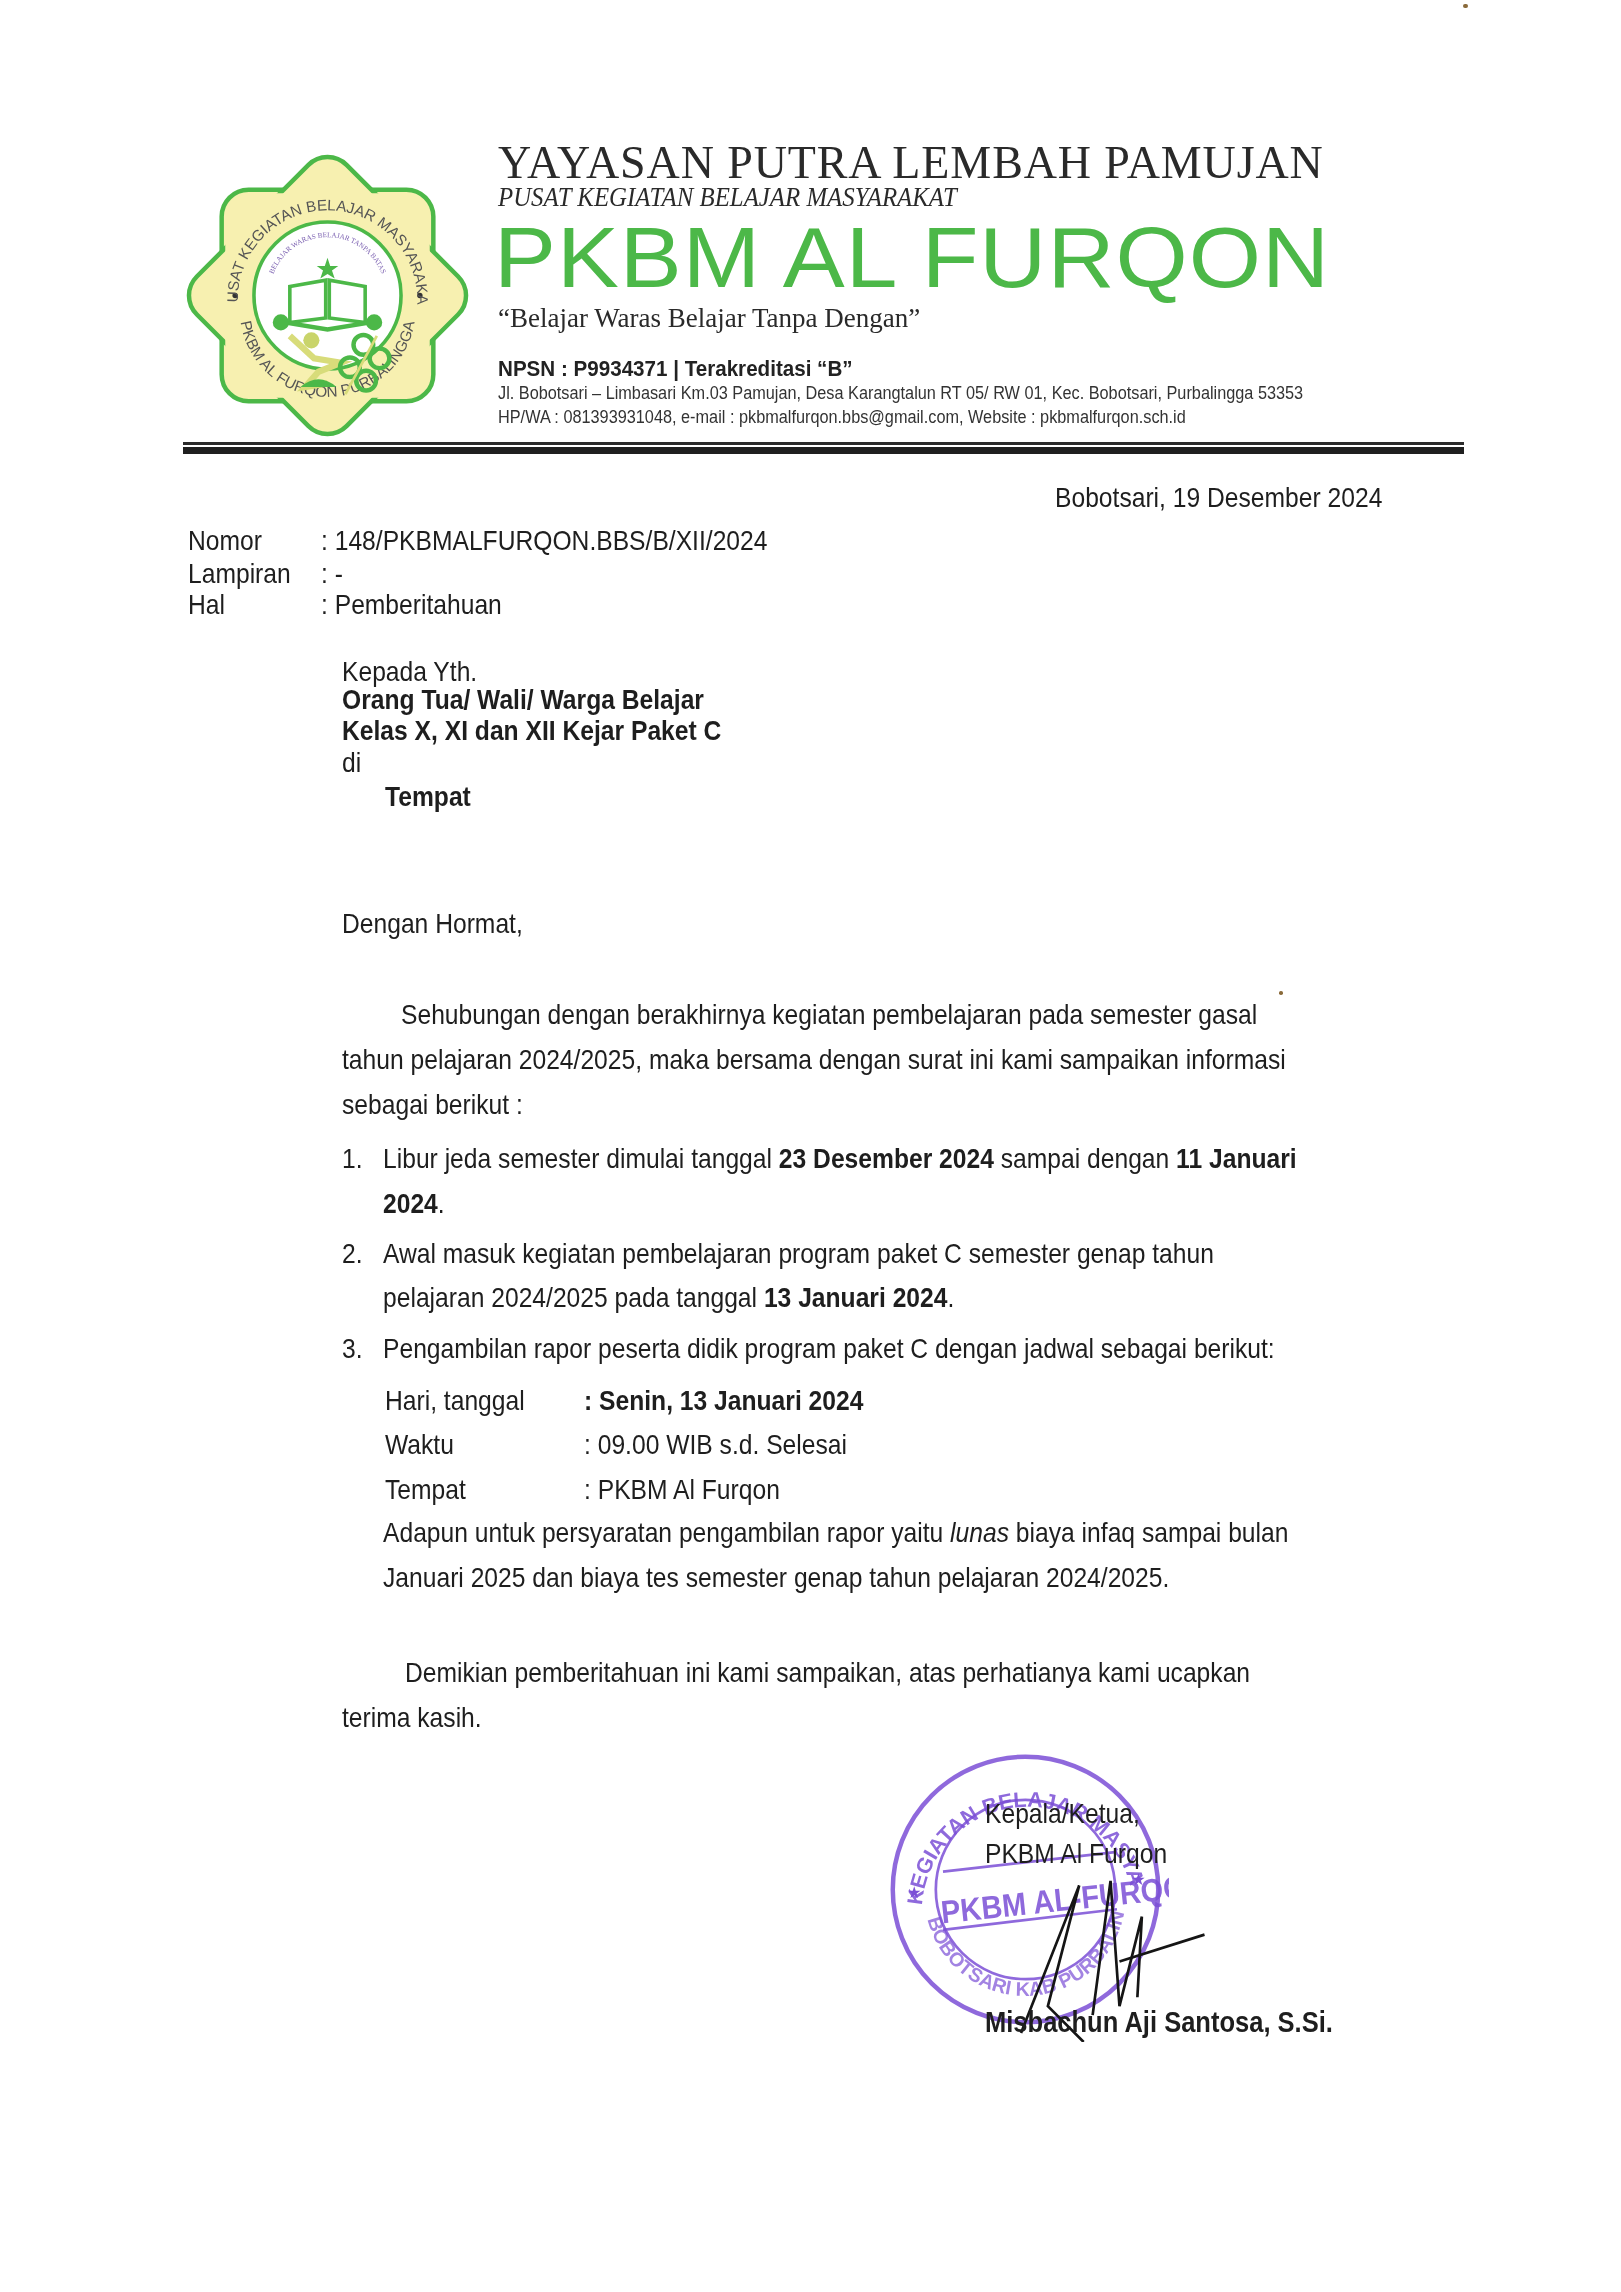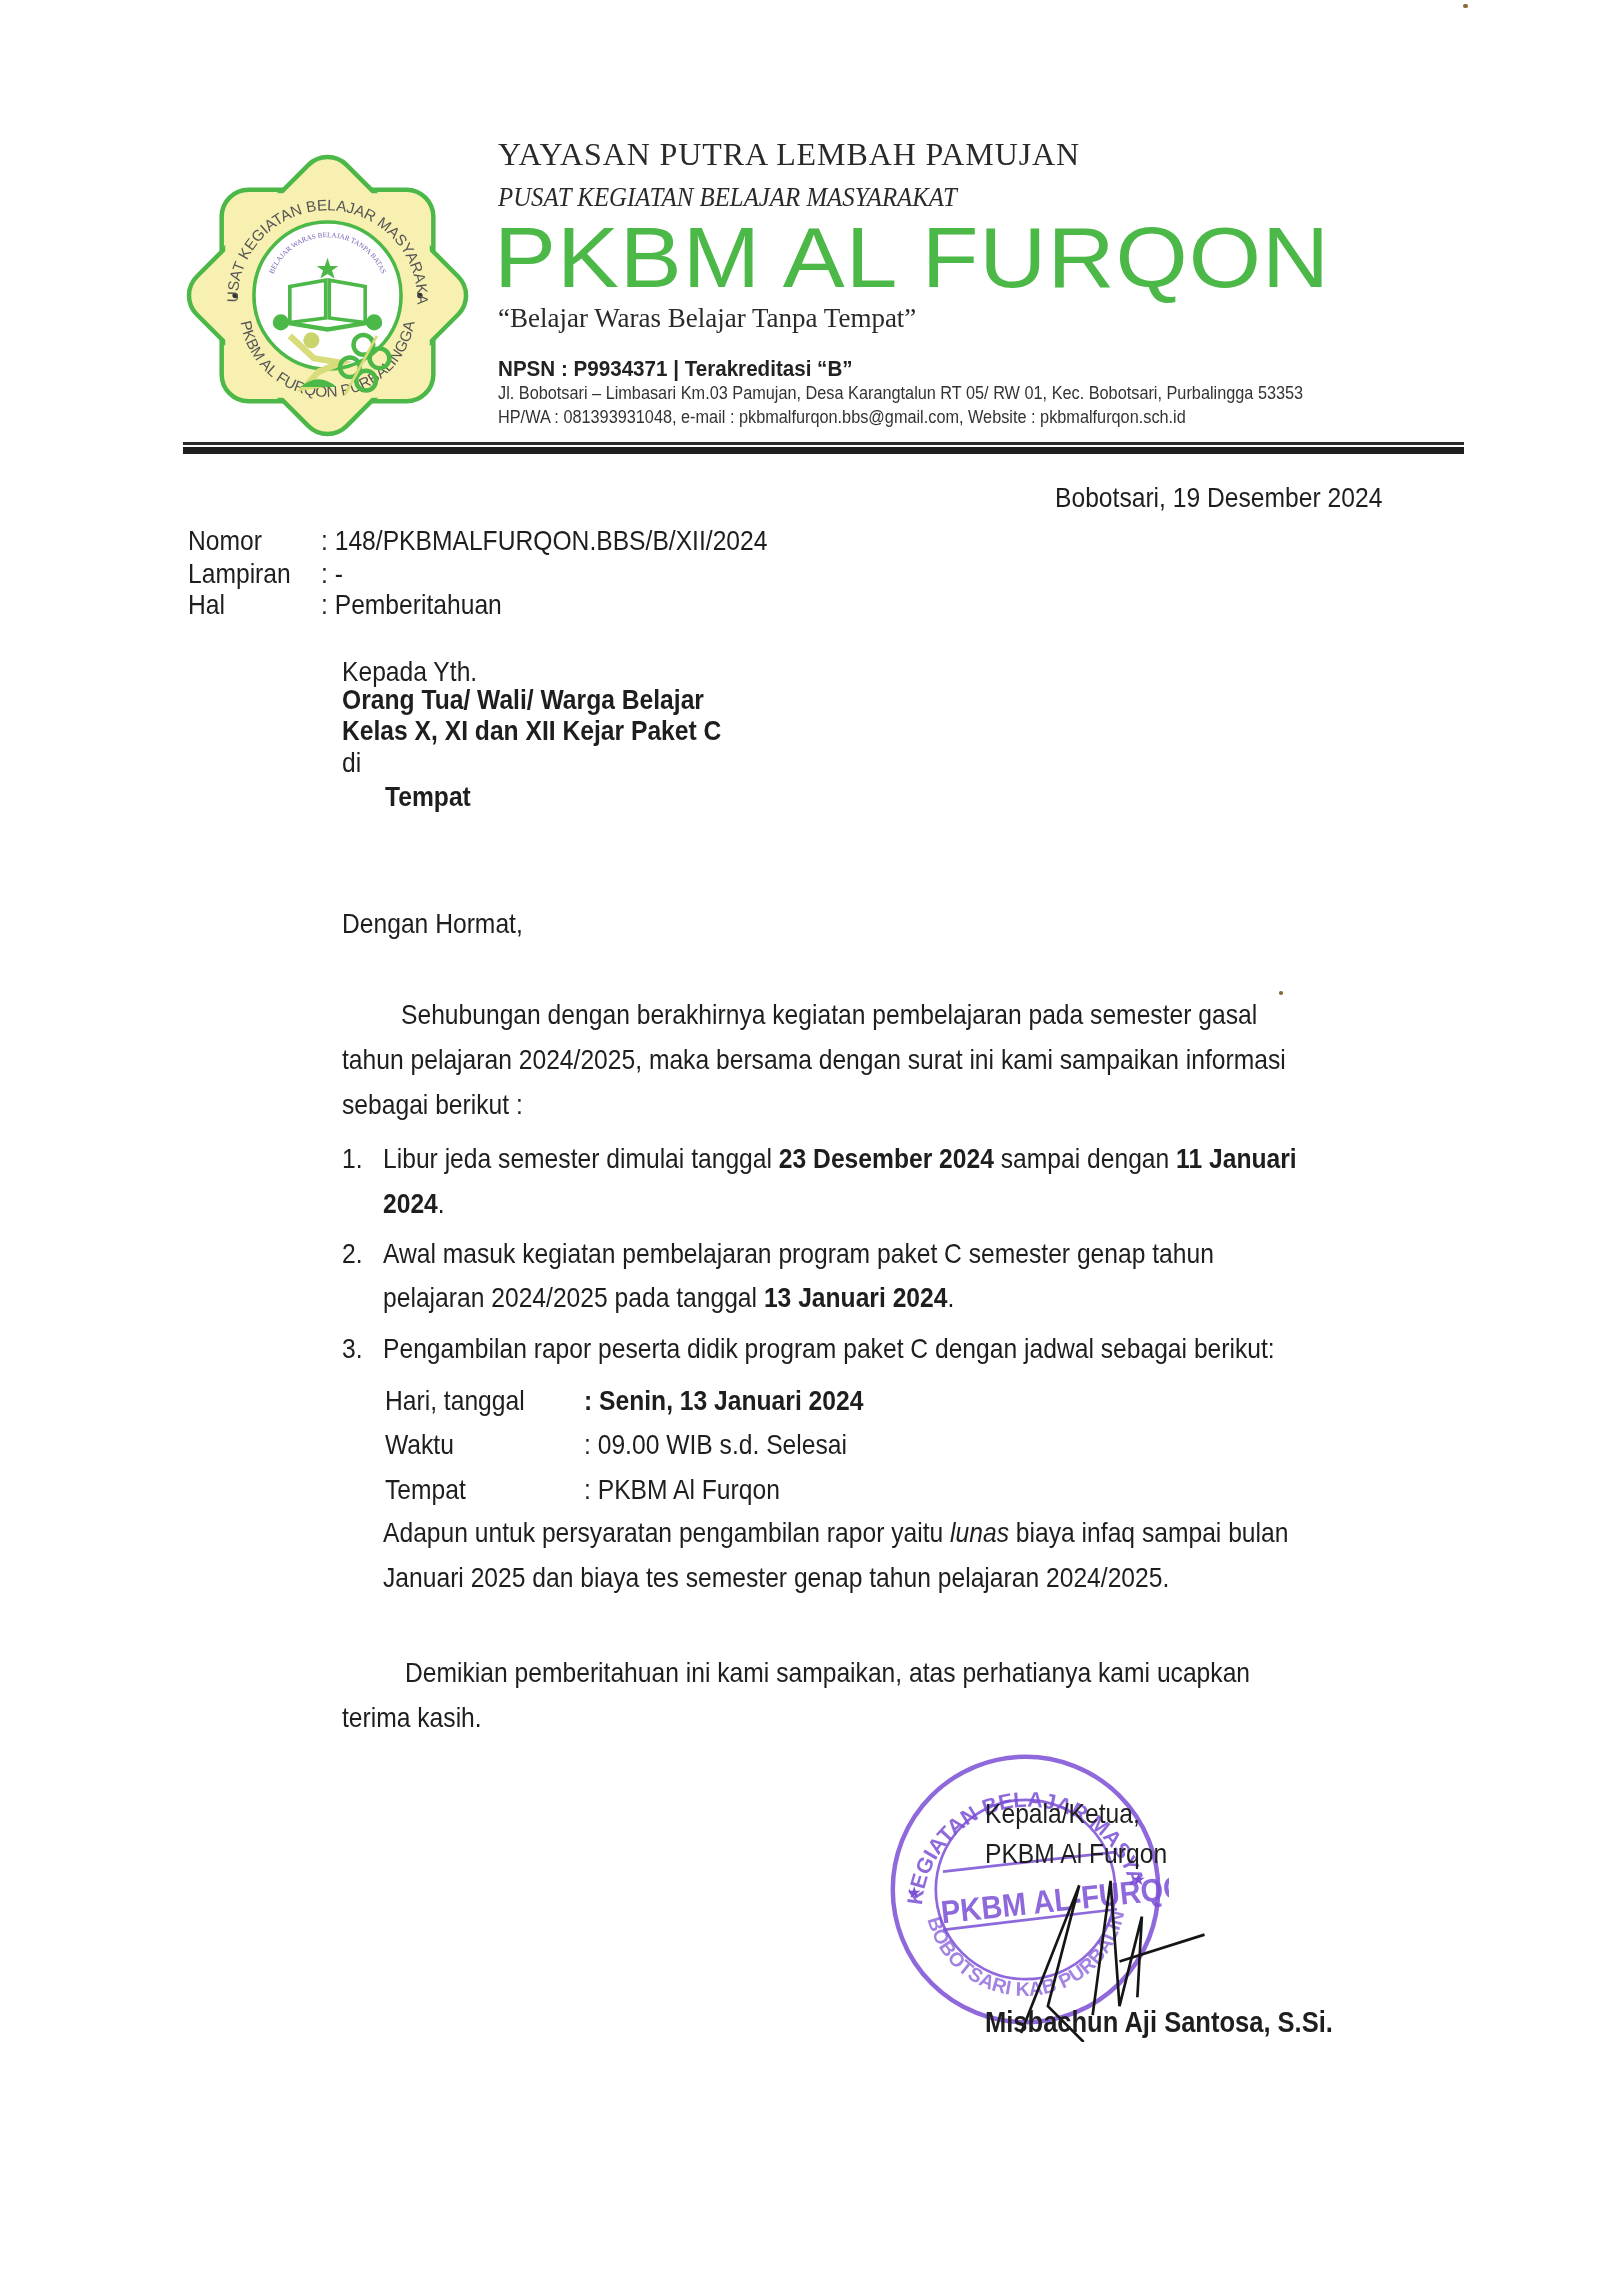--- a/index.html
+++ b/index.html
@@ -1,21 +1,21 @@
 <!DOCTYPE html>
 <html style="font-size:14.3px"><head>
 <meta charset="utf-8">
 <style>
   html, body { margin: 0; padding: 0; background: #ffffff; }
   body { width: 1622px; height: 2293px; position: relative; overflow: hidden;
          font-family: "Liberation Sans", sans-serif; color: #1c1c1c; }
   .abs { position: absolute; }
   
   .logo { left: 184px; top: 152px; width: 287px; height: 287px; }
-  .yayasan { left: 498px; top: 136px; font-family: "Liberation Serif", serif; font-size: 32px; letter-spacing: 0.9px; color: #2a2a2a; white-space: nowrap; }
+  .yayasan { left: 498px; top: 136px; font-family: "Liberation Serif", serif; font-size: 46px; letter-spacing: 0.9px; color: #2a2a2a; white-space: nowrap; }
   .pusat { left: 498px; top: 182px; font-family: "Liberation Serif", serif; font-style: italic; font-size: 27px; color: #2a2a2a; white-space: nowrap; transform: scaleX(0.92); transform-origin: left; }
   .brand { left: 494px; top: 208px; font-size: 86px; color: #4cb848; white-space: nowrap; letter-spacing: 0.9px; transform: scaleX(1.08); transform-origin: left; }
   .motto { left: 498px; top: 303px; font-family: "Liberation Serif", serif; font-size: 27px; color: #2a2a2a; white-space: nowrap; }
   .npsn { left: 498px; top: 356px; font-size: 22.4px; font-weight: bold; color: #222; white-space: nowrap; transform: scaleX(0.92); transform-origin: left; }
   .addr { left: 498px; top: 383px; font-size: 17.5px; color: #333; white-space: nowrap; transform: scaleX(0.93); transform-origin: left; }
   .contact { left: 498px; top: 407px; font-size: 17.5px; color: #333; white-space: nowrap; transform: scaleX(0.93); transform-origin: left; }
   .rule-thin { left: 183px; top: 442px; width: 1281px; height: 2.7px; background: #2b2b2b; }
   .rule-thick { left: 183px; top: 447px; width: 1281px; height: 7.2px; background: #1f1f1f; }
 
   .body-text { font-size: 28px; color: #1e1e1e; white-space: nowrap; transform: scaleX(0.88); transform-origin: left; }
@@ -72,21 +72,21 @@
     <circle cx="200" cy="215" r="11" fill="none" stroke="#4cb848" stroke-width="5"></circle>
     <circle cx="218" cy="230" r="11" fill="none" stroke="#4cb848" stroke-width="5"></circle>
     <circle cx="185" cy="240" r="11" fill="none" stroke="#4cb848" stroke-width="5"></circle>
     <circle cx="203" cy="255" r="11" fill="none" stroke="#4cb848" stroke-width="5"></circle>
     <line x1="180" y1="270" x2="215" y2="205" stroke="#d8dc7a" stroke-width="3"></line>
   </svg>
 
   <div class="abs yayasan">YAYASAN PUTRA LEMBAH PAMUJAN</div>
   <div class="abs pusat">PUSAT KEGIATAN BELAJAR MASYARAKAT</div>
   <div class="abs brand">PKBM AL FURQON</div>
-  <div class="abs motto">“Belajar Waras Belajar Tanpa Tempat”</div>
+  <div class="abs motto">“Belajar Waras Belajar Tanpa Dengan”</div>
   <div class="abs npsn">NPSN : P9934371 | Terakreditasi “B”</div>
   <div class="abs addr">Jl. Bobotsari – Limbasari Km.03 Pamujan, Desa Karangtalun RT 05/ RW 01, Kec. Bobotsari, Purbalingga 53353</div>
   <div class="abs contact">HP/WA : 081393931048, e-mail : pkbmalfurqon.bbs@gmail.com, Website : pkbmalfurqon.sch.id</div>
   <div class="abs rule-thin"></div>
   <div class="abs rule-thick"></div>
 </div>
 
 <div class="abs body-text date">Bobotsari, 19 Desember 2024</div>
 
 <div>

